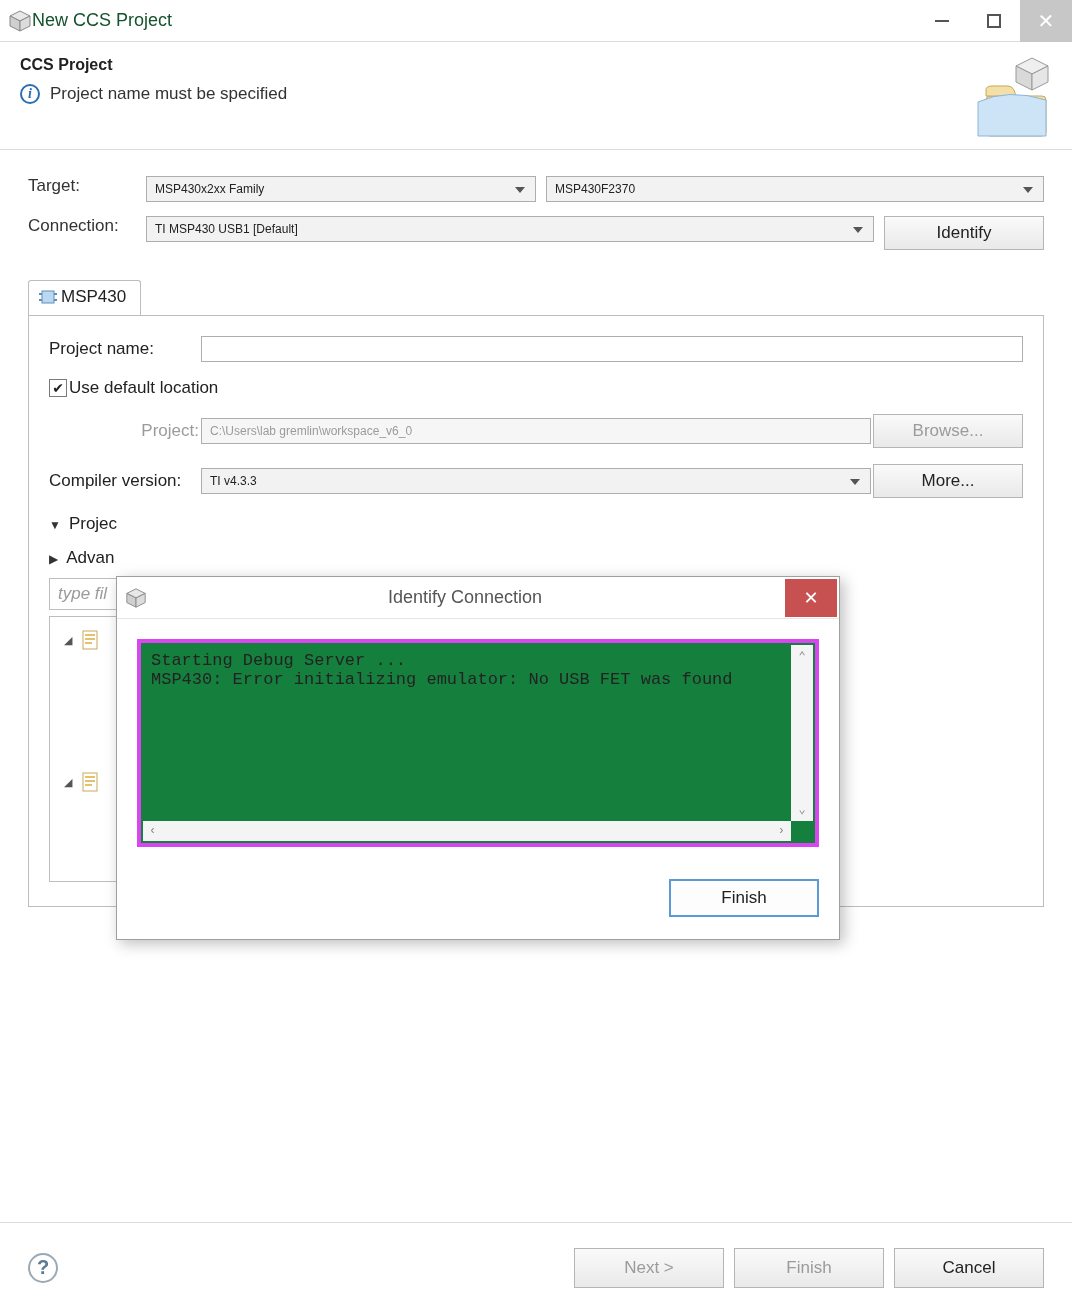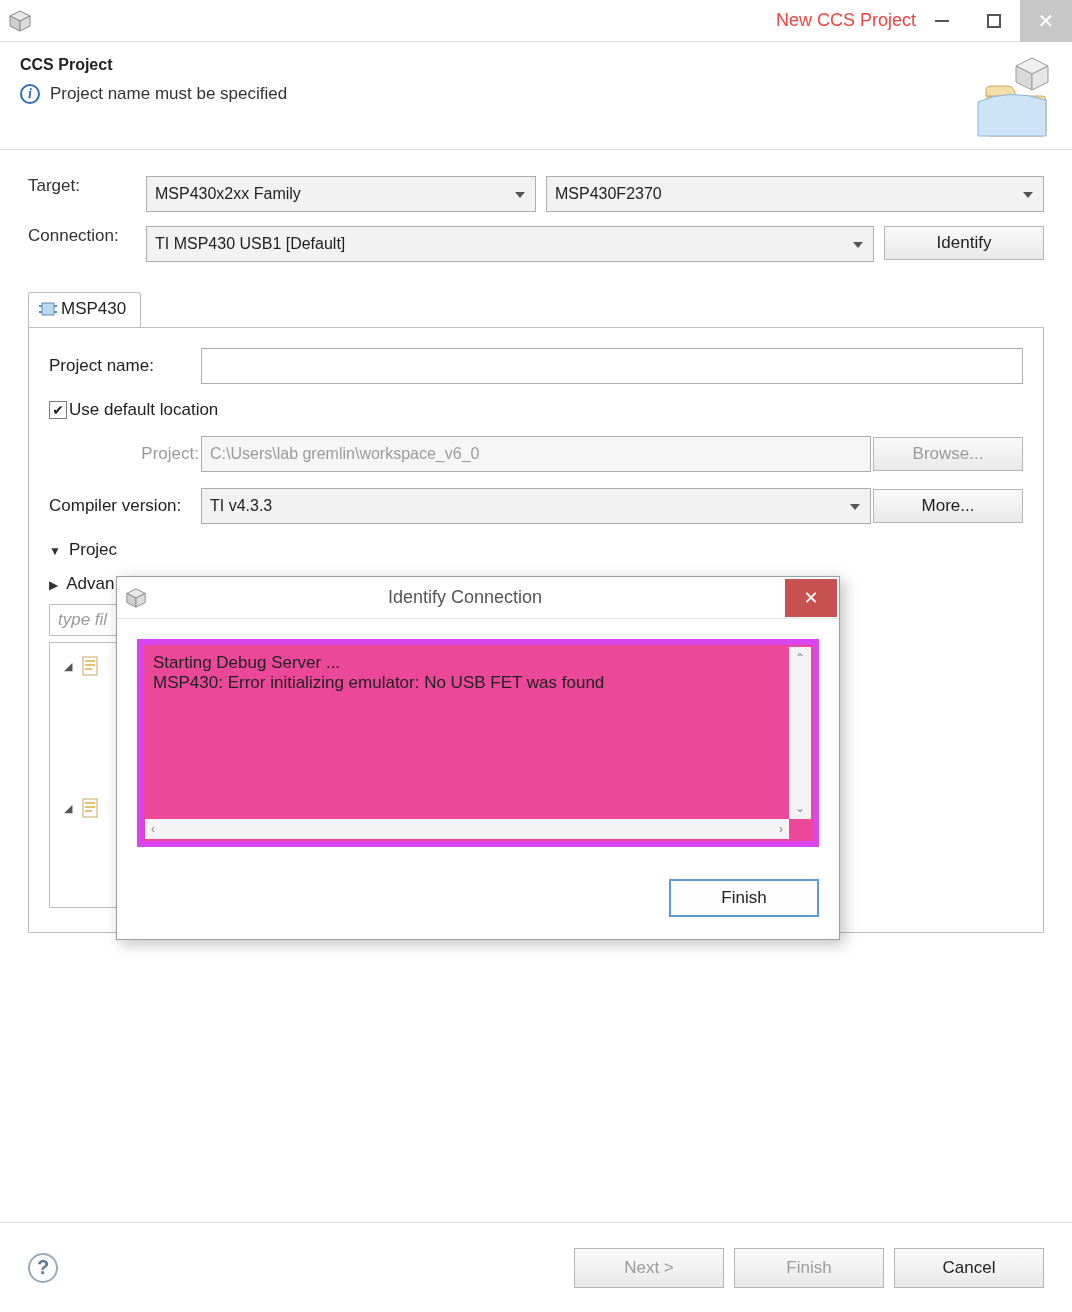--- a/index.html
+++ b/index.html
@@ -1,39 +1,39 @@
 <!DOCTYPE html>
 <html><head>
 <meta charset="utf-8">
 <style>
   * { box-sizing: border-box; margin: 0; padding: 0; }
   html, body { width: 1072px; height: 1312px; font-family: "Segoe UI", Tahoma, sans-serif; font-size: 17px; color: #222; background: #fff; overflow: hidden; }
   
   
   .titlebar { height: 42px; background: #fff; border-bottom: 1px solid #ddd; display: flex; align-items: center; }
   .titlebar .icon { margin-left: 8px; width: 24px; height: 24px; }
-  .titlebar .title { flex: 1; text-align: right; color: #ef4444; font-size: 18px; font-weight: 400; }
+  .titlebar .title { flex: 1; text-align: left; color: #14532d; font-size: 18px; font-weight: 400; }
   .titlebar .wbtn { width: 52px; height: 42px; display: flex; align-items: center; justify-content: center; }
   .wbtn.min span { width: 14px; height: 2px; background: #555; display: block; }
   .wbtn.max span { width: 14px; height: 14px; border: 2px solid #555; display: block; }
   .wbtn.close { background: #c7c7c7; }
   .wbtn.close span { font-size: 20px; color: #fff; line-height: 1; }
   
   
   .banner { padding: 14px 20px 18px 20px; border-bottom: 1px solid #ddd; position: relative; min-height: 108px; }
   .banner h1 { font-size: 16px; font-weight: 700; margin-bottom: 10px; }
   .banner .msg { display: flex; align-items: center; gap: 10px; font-size: 17px; color: #333; }
   .info-icon { width: 20px; height: 20px; border: 2px solid #2a6fb3; border-radius: 50%; display: inline-flex; align-items: center; justify-content: center; color: #2a6fb3; font-family: Georgia, serif; font-weight: bold; font-size: 14px; font-style: italic; }
   .banner-icon { position: absolute; right: 14px; top: 10px; }
   
   
   .body { padding: 26px 28px 0 28px; }
   .row { display: flex; align-items: flex-start; gap: 10px; margin-bottom: 14px; }
   .row label { min-width: 108px; color: #333; }
-  .dropdown, .textfield { height: 36px; border: 1px solid #aeaeae; background: #f2f2f2; padding: 12px 8px; font-size: 16px; font-family: inherit; display: flex; align-items: center; position: relative; }
+  .dropdown, .textfield { height: 26px; border: 1px solid #aeaeae; background: #f2f2f2; padding: 12px 8px; font-size: 12px; font-family: inherit; display: flex; align-items: center; position: relative; }
   .dropdown::after { content: ""; position: absolute; right: 10px; top: 50%; transform: translateY(-35%); border-left: 5px solid transparent; border-right: 5px solid transparent; border-top: 6px solid #555; }
   .textfield { background: #fff; }
   .btn { height: 34px; border: 1px solid #b5b5b5; background: linear-gradient(#fafafa,#e9e9e9); padding: 0 20px; font-size: 17px; font-family: inherit; display: inline-flex; align-items: center; justify-content: center; cursor: default; }
   .btn.disabled { color: #9b9b9b; }
   
   
   .tabbar { display: flex; align-items: flex-end; margin-top: 30px; }
   .tab { border: 1px solid #bdbdbd; border-bottom: none; padding: 6px 14px 8px 10px; background: #fff; border-top-left-radius: 3px; border-top-right-radius: 3px; display: flex; align-items: center; gap: 4px; }
   .tab .chip-icon { width: 18px; height: 18px; }
   .tabpanel { border: 1px solid #bdbdbd; padding: 20px 20px 24px 20px; }
@@ -65,21 +65,21 @@
   .footer .btn { min-width: 150px; height: 40px; }
   
   
   .inner-dialog { position: absolute; left: 116px; top: 576px; width: 724px; background: #fff; border: 1px solid #9f9f9f; box-shadow: 4px 4px 14px rgba(0,0,0,0.25); z-index: 50; }
   .inner-dialog .d-title { height: 42px; display: flex; align-items: center; border-bottom: 1px solid #e6e6e6; }
   .inner-dialog .d-title .icon { margin-left: 8px; }
   .inner-dialog .d-title .t { flex: 1; text-align: center; font-size: 18px; color: #555; }
   .inner-dialog .d-title .close { width: 52px; height: 38px; background: #c75050; display: flex; align-items: center; justify-content: center; margin: 2px; }
   .inner-dialog .d-title .close span { color: #fff; font-size: 18px; }
   .inner-dialog .d-body { padding: 20px; }
-  .console { border: 6px solid #d946ef; background: #ec4899; height: 208px; position: relative; padding: 8px 28px 8px 10px; font-family: Liberation Sans, sans-serif; font-size: 17px; color: #222; white-space: pre; overflow: hidden; }
+  .console { border: 4px solid #d946ef; background: #15803d; height: 208px; position: relative; padding: 8px 28px 8px 10px; font-family: Liberation Mono, monospace; font-size: 17px; color: #222; white-space: pre; overflow: hidden; }
   .console .vscroll2 { position: absolute; right: 2px; top: 2px; bottom: 22px; width: 22px; background: #f4f4f4; display: flex; flex-direction: column; justify-content: space-between; align-items: center; }
   .console .hscroll { position: absolute; left: 2px; right: 24px; bottom: 2px; height: 20px; background: #f4f4f4; display: flex; justify-content: space-between; align-items: center; padding: 0 6px; font-size: 12px; color: #888; }
   .inner-dialog .d-foot { display: flex; justify-content: flex-end; padding: 12px 20px 22px 20px; }
   .btn.primary { border: 2px solid #5a9bd5; background: #fdfdfd; min-width: 150px; height: 38px; }
   
   .cube-svg { display: block; }
 </style>
 </head>
 <body>
 

